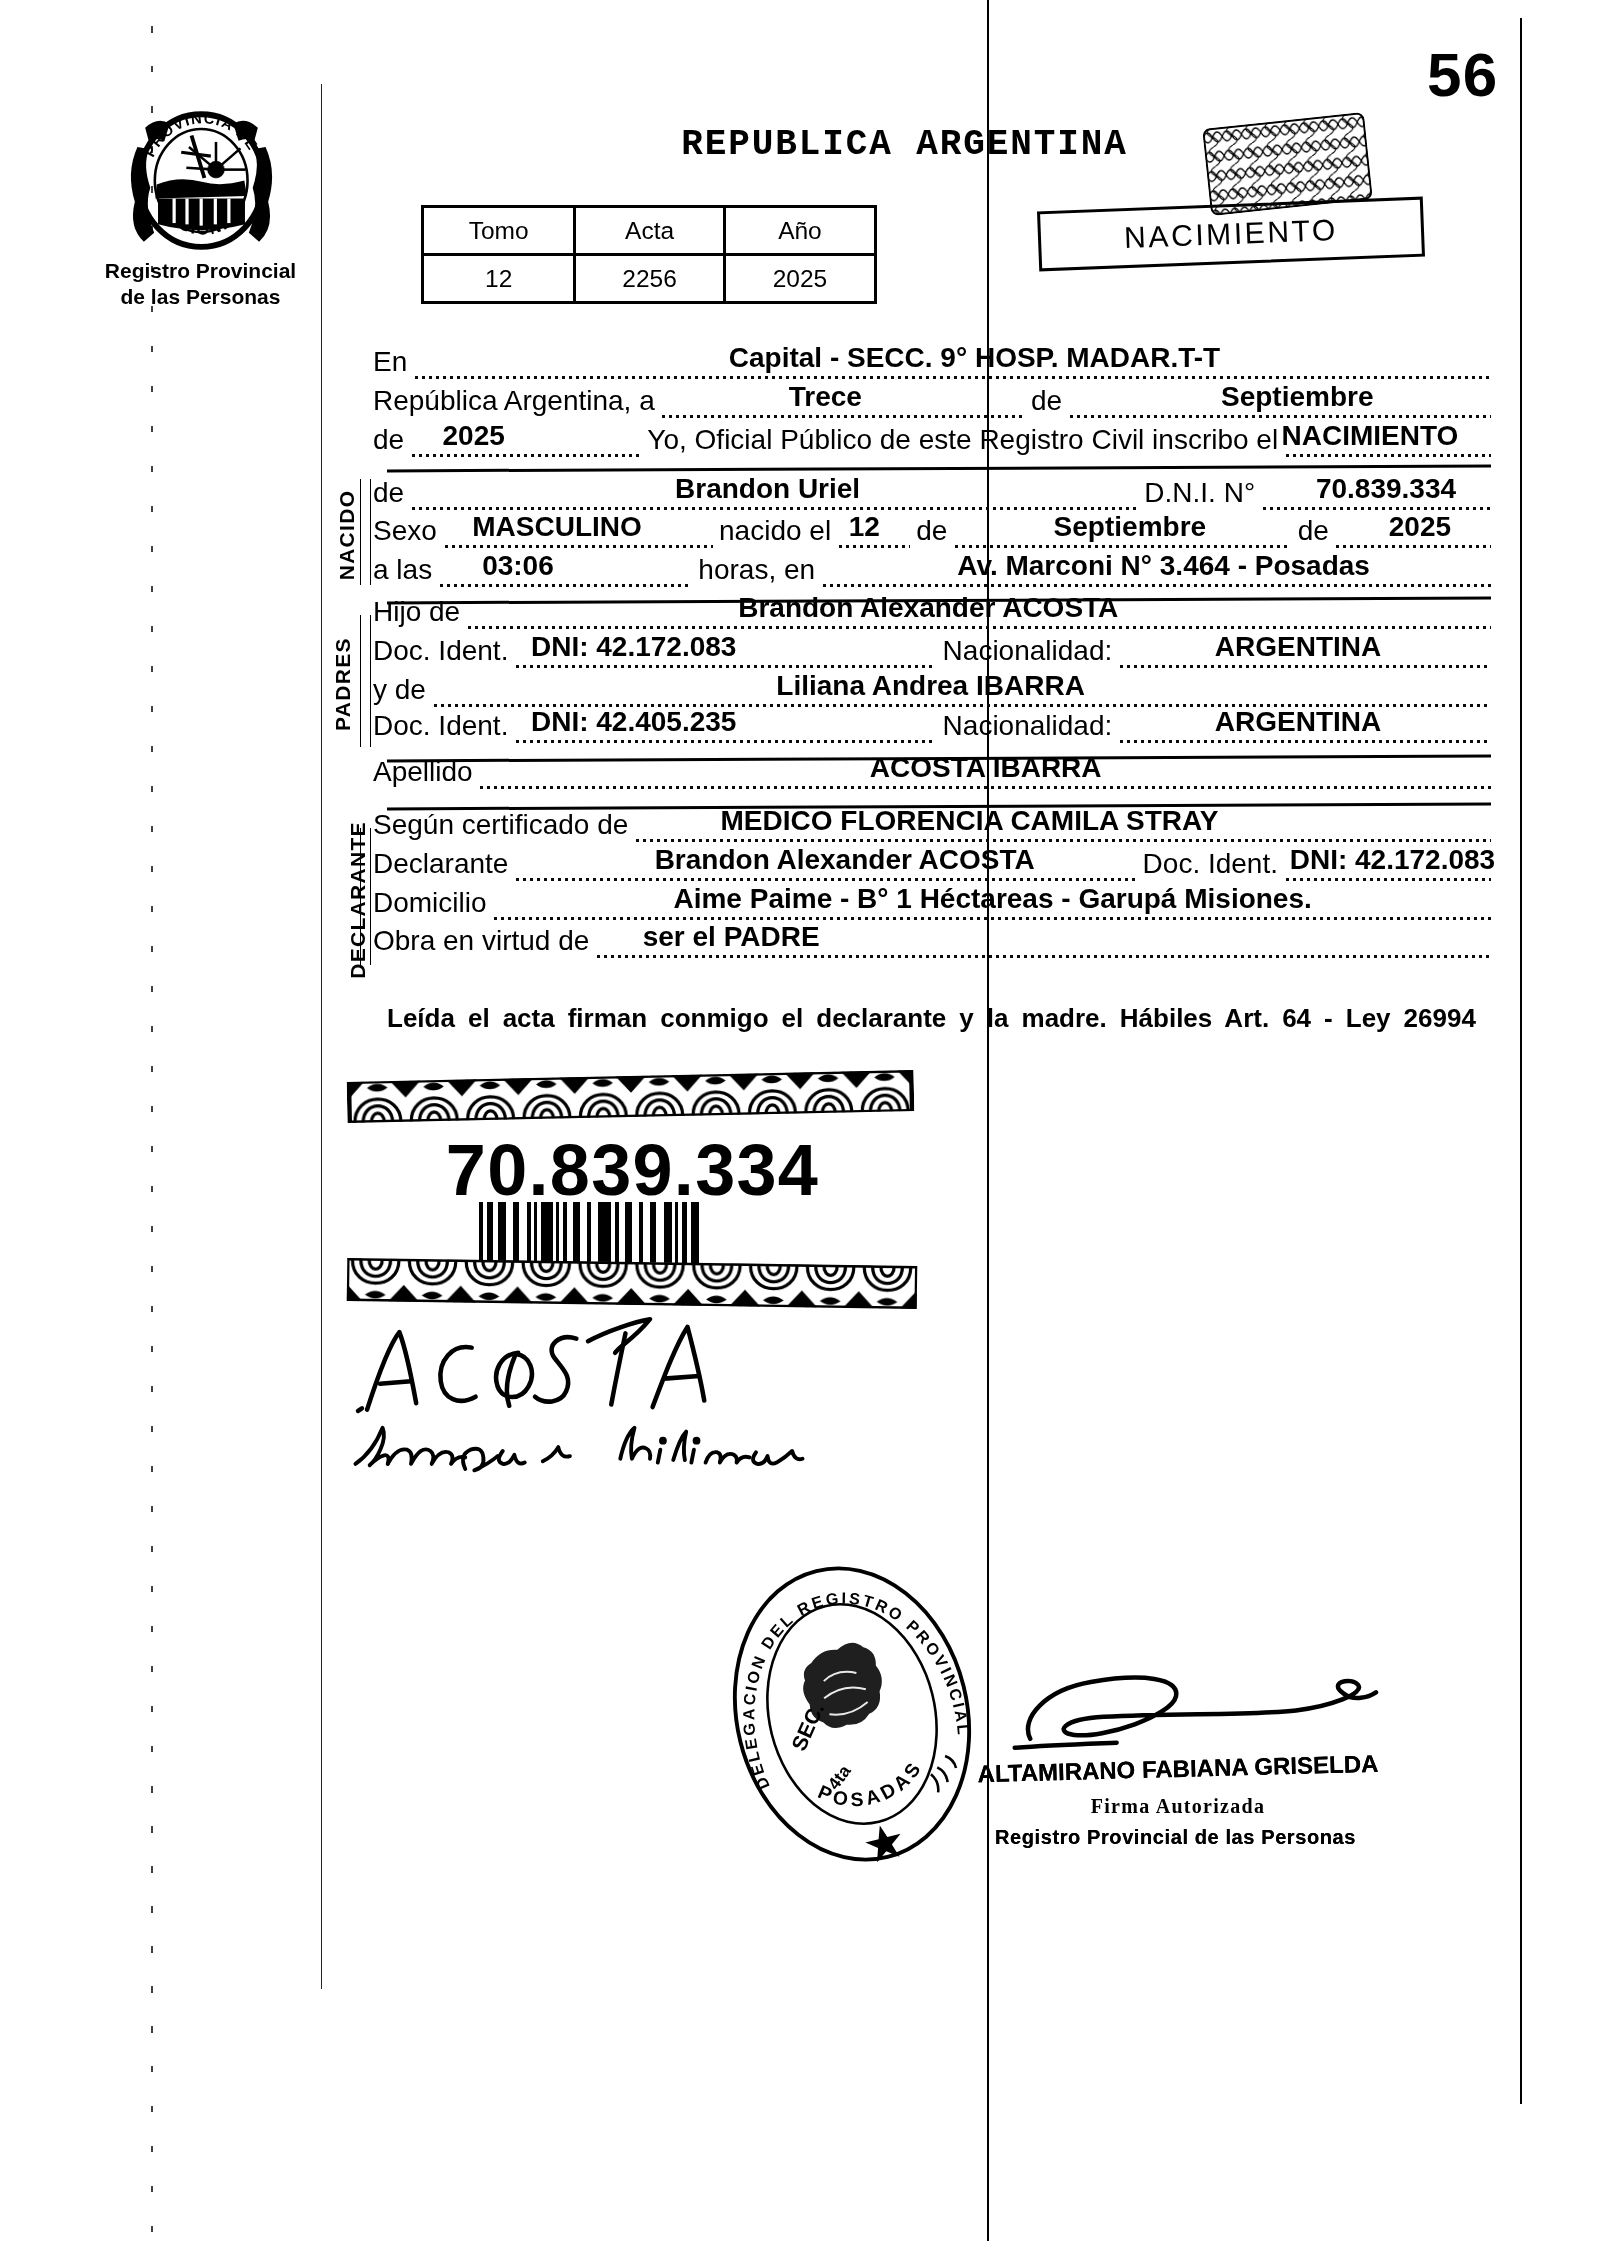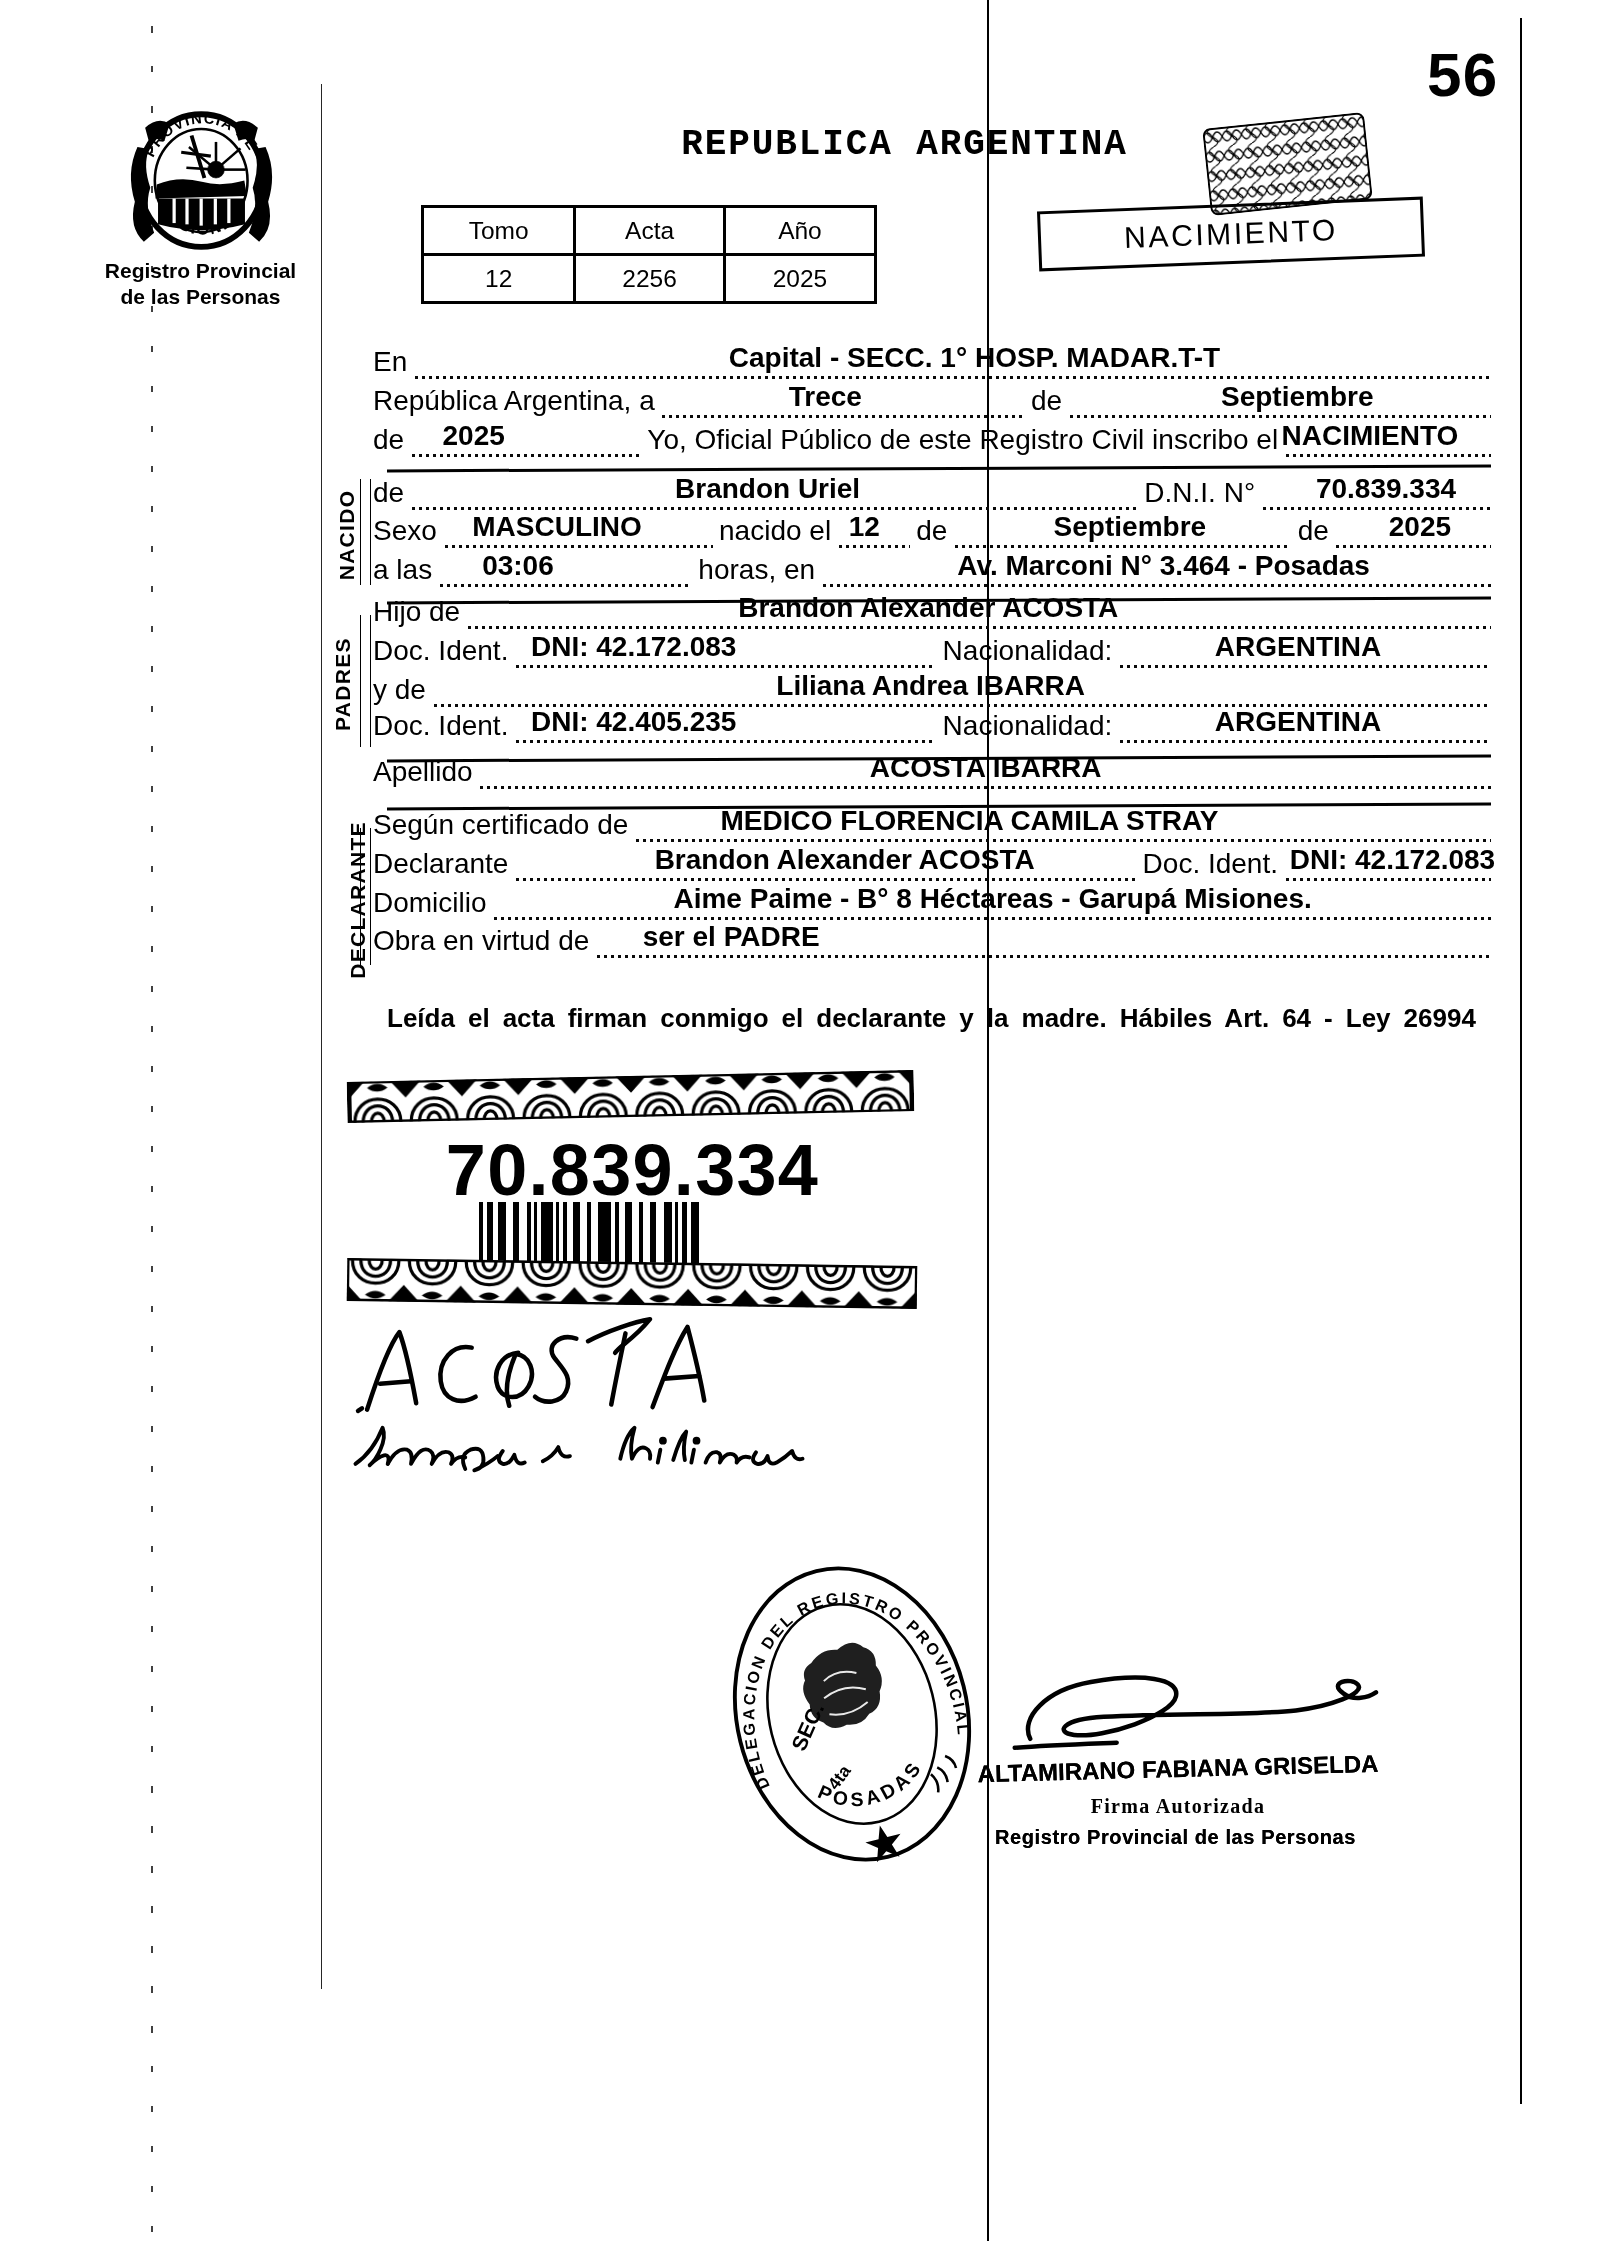--- a/index.html
+++ b/index.html
@@ -127,21 +127,21 @@
     <rect x="2" y="2" width="248" height="132" rx="10" fill="url(#gch)" stroke="#000" stroke-width="3"></rect>
   </svg>
 
   <div class="acttype" style="left:1038px;top:204px;width:380px;height:54px;transform:rotate(-2.2deg);">
     <span>NACIMIENTO</span>
   </div>
 
   <div class="frow" style="top:342px;">
     <span class="lbl">En</span>
     <span class="leader fill">
-        <b class="val" style="left:52%;">Capital - SECC. 1° HOSP. MADAR.T-T</b>
+        <b class="val" style="left:52%;">Capital - SECC. 9° HOSP. MADAR.T-T</b>
       </span>
   </div>
 
   <div class="frow" style="top:381px;">
     <span class="lbl">República Argentina, a</span>
     <span class="leader" style="flex:0 0 362px;">
         <b class="val" style="left:45%;">Trece</b>
       </span>
     <span class="lbl mid">de</span>
     <span class="leader fill">
@@ -275,21 +275,21 @@
       </span>
     <span class="lbl mid">Doc. Ident.</span>
     <span class="leader fill">
         <b class="val" style="left:52%;">DNI: 42.172.083</b>
       </span>
   </div>
 
   <div class="frow" style="top:883px;">
     <span class="lbl">Domicilio</span>
     <span class="leader fill">
-        <b class="val" style="left:50%;">Aime Paime - B° 8 Héctareas - Garupá Misiones.</b>
+        <b class="val" style="left:50%;">Aime Paime - B° 1 Héctareas - Garupá Misiones.</b>
       </span>
   </div>
 
   <div class="frow" style="top:921px;">
     <span class="lbl">Obra en virtud de</span>
     <span class="leader fill">
         <b class="val" style="left:15%;">ser el PADRE</b>
       </span>
   </div>
 

